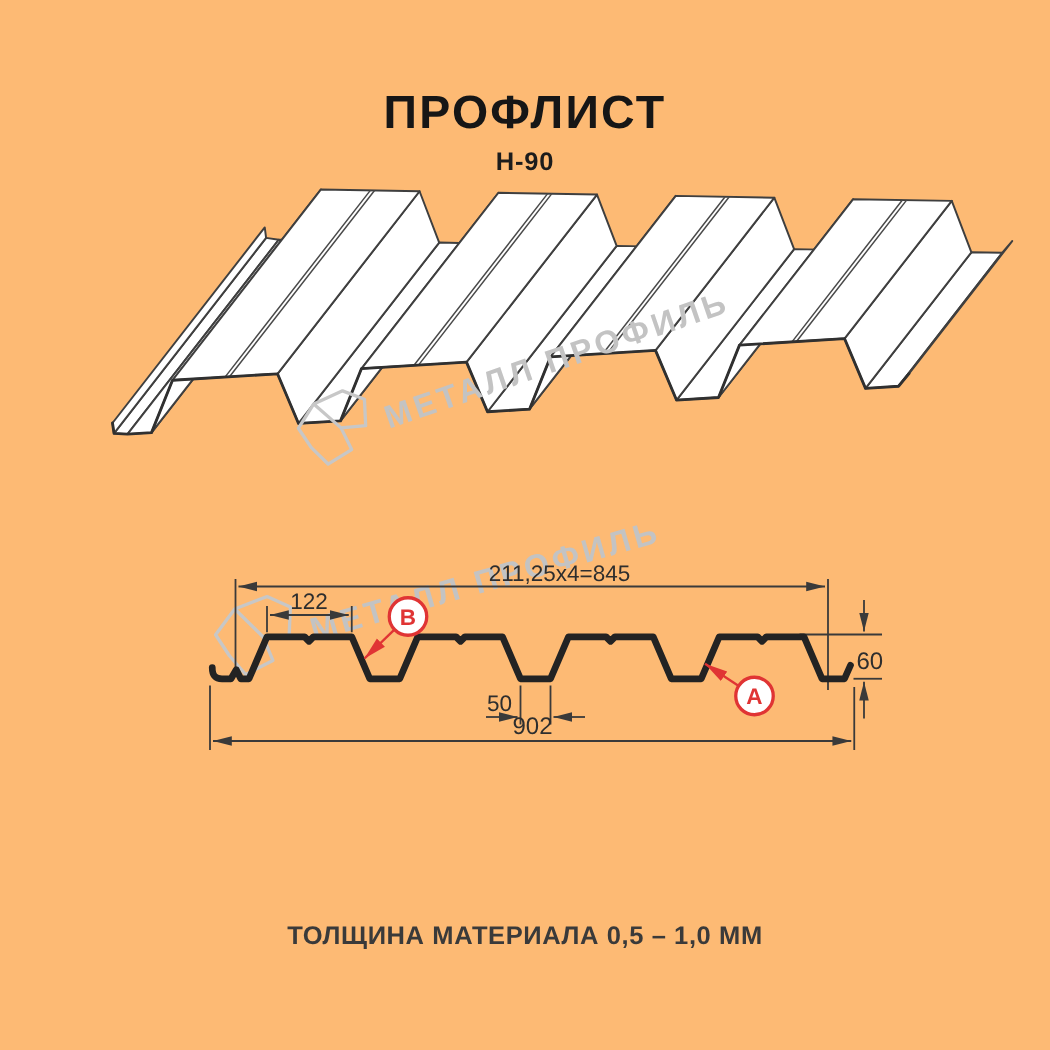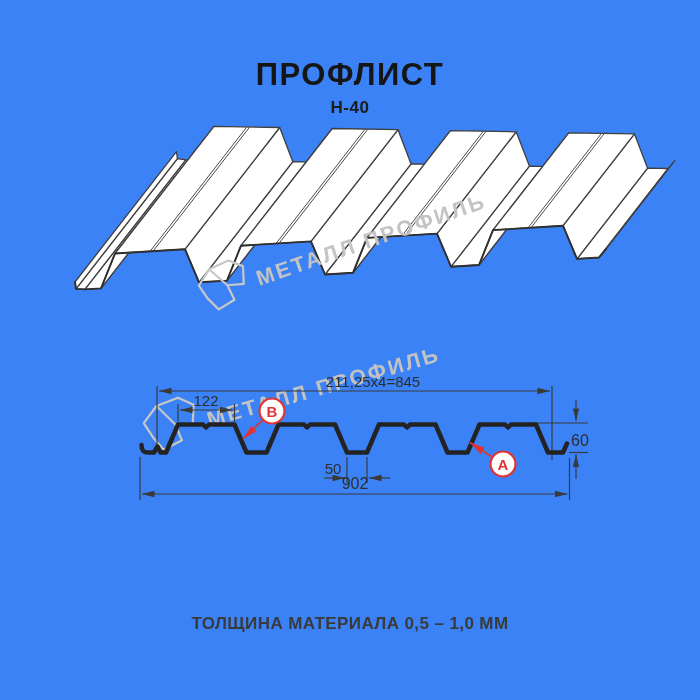--- a/index.html
+++ b/index.html
@@ -1,17 +1,17 @@
 <!DOCTYPE html>
 <html><head>
 <meta charset="utf-8">
 <style>
   html,body{margin:0;padding:0;background:#ffffff;}
   .page{
-    position:relative;width:700px;height:700px;background:#3b82f6;overflow:hidden;
+    position:relative;width:700px;height:700px;background:#fdba74;overflow:hidden;
     font-family:"Liberation Sans", sans-serif;
   }
   .title{
     position:absolute;top:57px;left:0;width:700px;text-align:center;
     font-size:31px;font-weight:700;letter-spacing:1.5px;color:#161616;
   }
   .subtitle{
     position:absolute;top:98px;left:0;width:700px;text-align:center;
     font-size:17px;font-weight:700;letter-spacing:0.5px;color:#1c1c1c;
   }
@@ -32,21 +32,21 @@
   .red-circle{fill:#ffffff;stroke:#e03434;stroke-width:2.2;}
   .red-letter{font-size:15px;font-weight:700;fill:#e03434;text-anchor:middle;}
   .red-line{stroke:#e03434;stroke-width:1.6;fill:none;}
 </style>
 </head>
 <body>
 
 <div class="page">
 
   <div class="title">ПРОФЛИСТ</div>
-  <div class="subtitle">Н-40</div>
+  <div class="subtitle">Н-90</div>
 
   <svg width="700" height="700" viewBox="0 0 700 700">
     <defs>
       <marker id="arr" viewBox="0 0 10 6" refX="9.5" refY="3" markerWidth="11" markerHeight="6.6" orient="auto-start-reverse">
         <path d="M0,0.6 L9.5,3 L0,5.4 Z" fill="#3a3a3a"></path>
       </marker>
       <marker id="arrRed" viewBox="0 0 10 6" refX="9.5" refY="3" markerWidth="10" markerHeight="6" orient="auto-start-reverse">
         <path d="M0,0.6 L9.5,3 L0,5.4 Z" fill="#e03434"></path>
       </marker>
     </defs>

